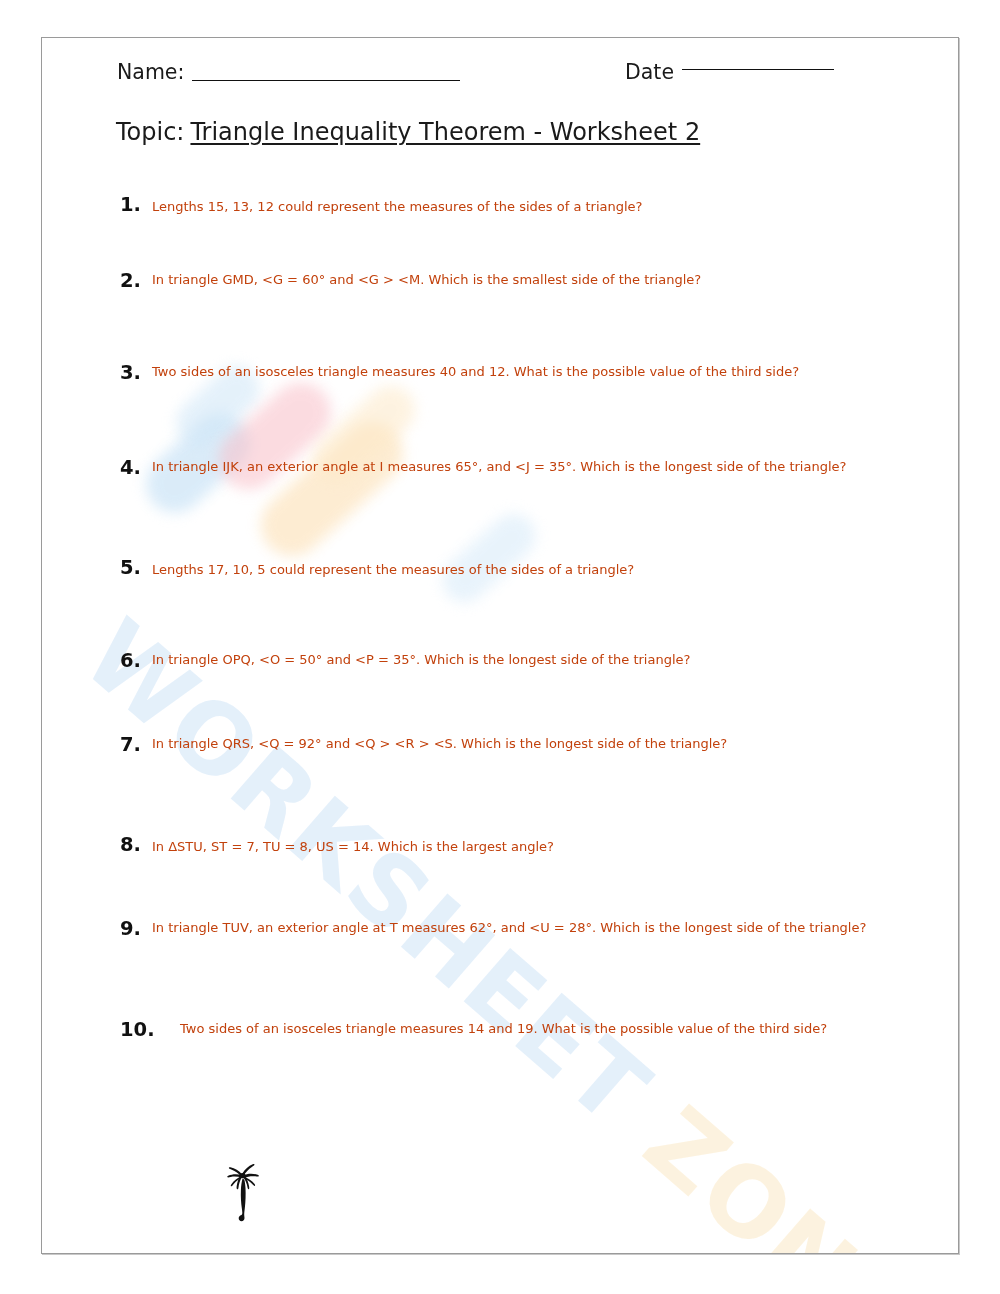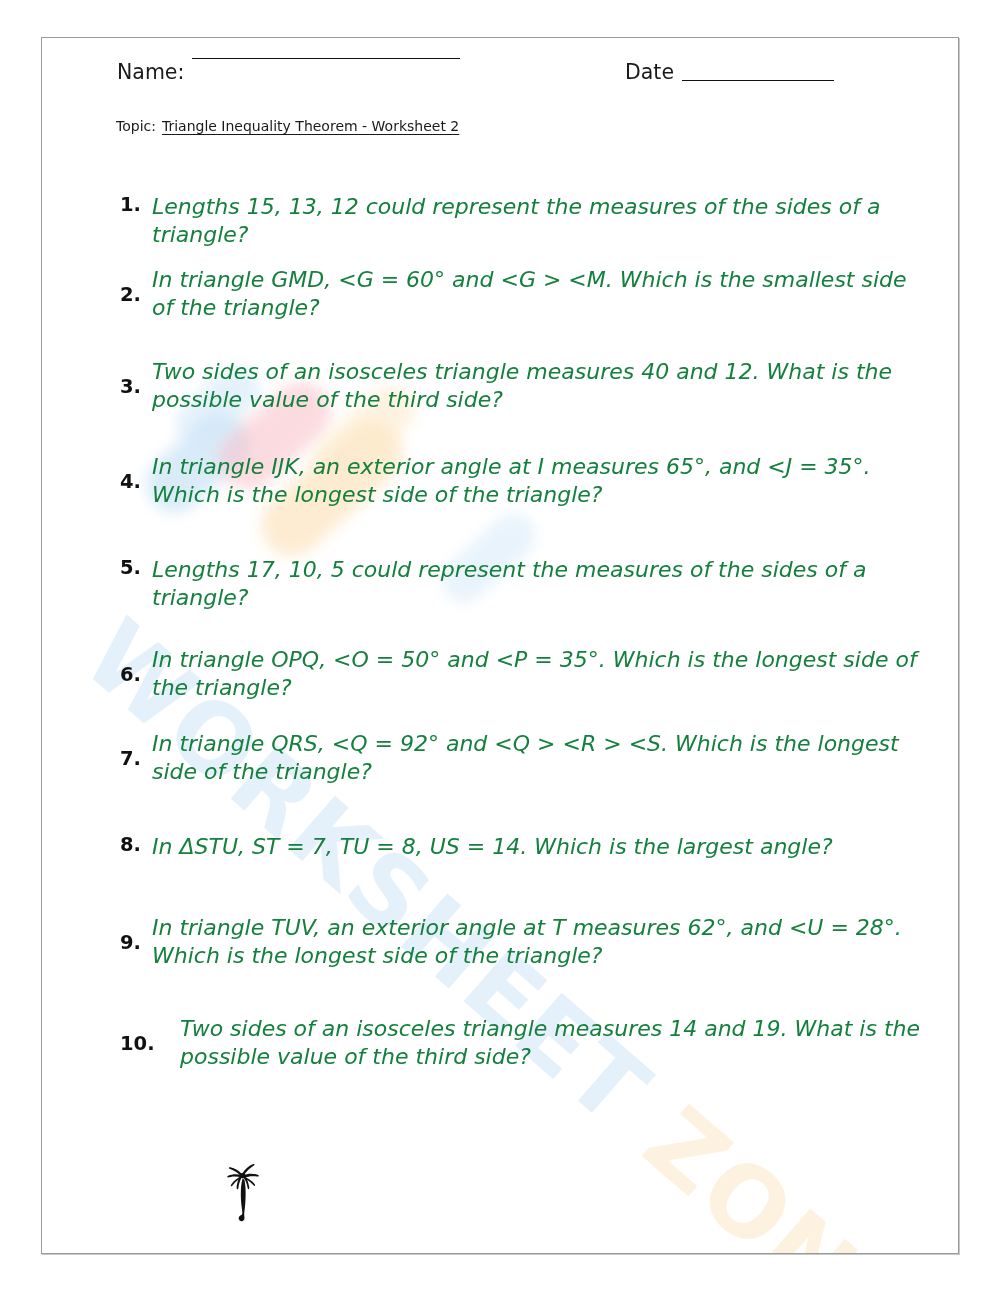--- a/index.html
+++ b/index.html
@@ -115,47 +115,47 @@
     width: 800px;
     height: 30px;
     font-size: 20.5px;
     color: #1a1a1a;
   }
   .hdr-name {
     position: absolute;
     left: 0;
     top: 0;
     display: flex;
-    align-items: flex-start;
+    align-items: flex-end;
     white-space: nowrap;
   }
   .hdr-date {
     position: absolute;
     left: 508px;
     top: 0;
     display: flex;
-    align-items: flex-end;
+    align-items: center;
     white-space: nowrap;
   }
   .blank-line {
     display: inline-block;
     border-bottom: 1.6px solid #111;
     height: 1px;
     margin-left: 8px;
     position: relative;
     top: -3px;
   }
   .blank-name { width: 268px; }
   .blank-date { width: 152px; }
 
   .topic-row {
     position: absolute;
     left: 74px;
     top: 80px;
-    font-size: 14px;
+    font-size: 24px;
     color: #1a1a1a;
     white-space: nowrap;
   }
   .topic-value {
     text-decoration: underline;
     text-underline-offset: 3px;
     margin-left: 6px;
   }
 
   
@@ -178,25 +178,24 @@
     font-size: 19.5px;
     font-weight: bold;
     color: #111;
     text-align: left;
     padding-left: 18px;
     box-sizing: border-box;
   }
   .q-num.mid { align-self: center; }
   .q-text {
     flex: 1 1 auto;
-    font-size: 22px;
+    font-size: 13px;
     line-height: 28px;
-    color: #15803d;
+    color: #c2410c;
     padding-left: 2px;
-    font-style: italic;
   }
 
   
   #footer {
     position: absolute;
     left: 178px;
     top: 1125px;
     display: flex;
     align-items: flex-end;
   }

